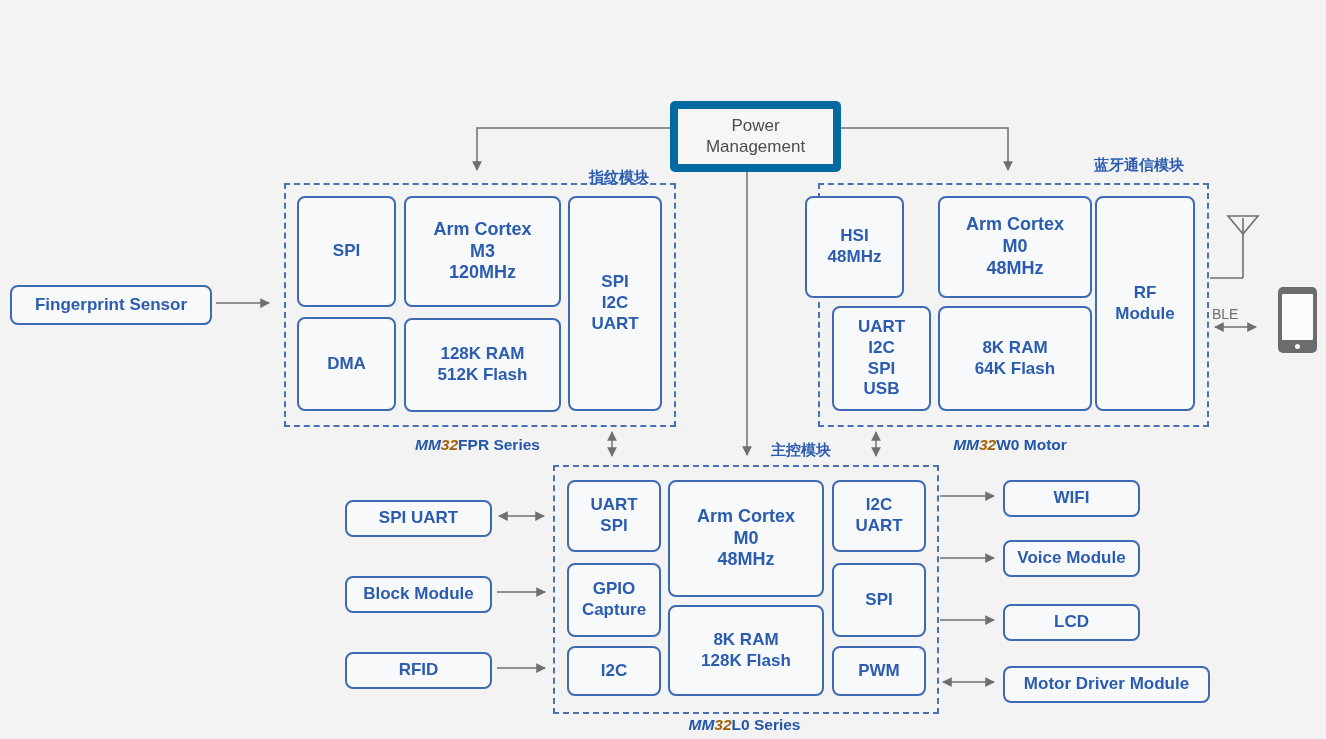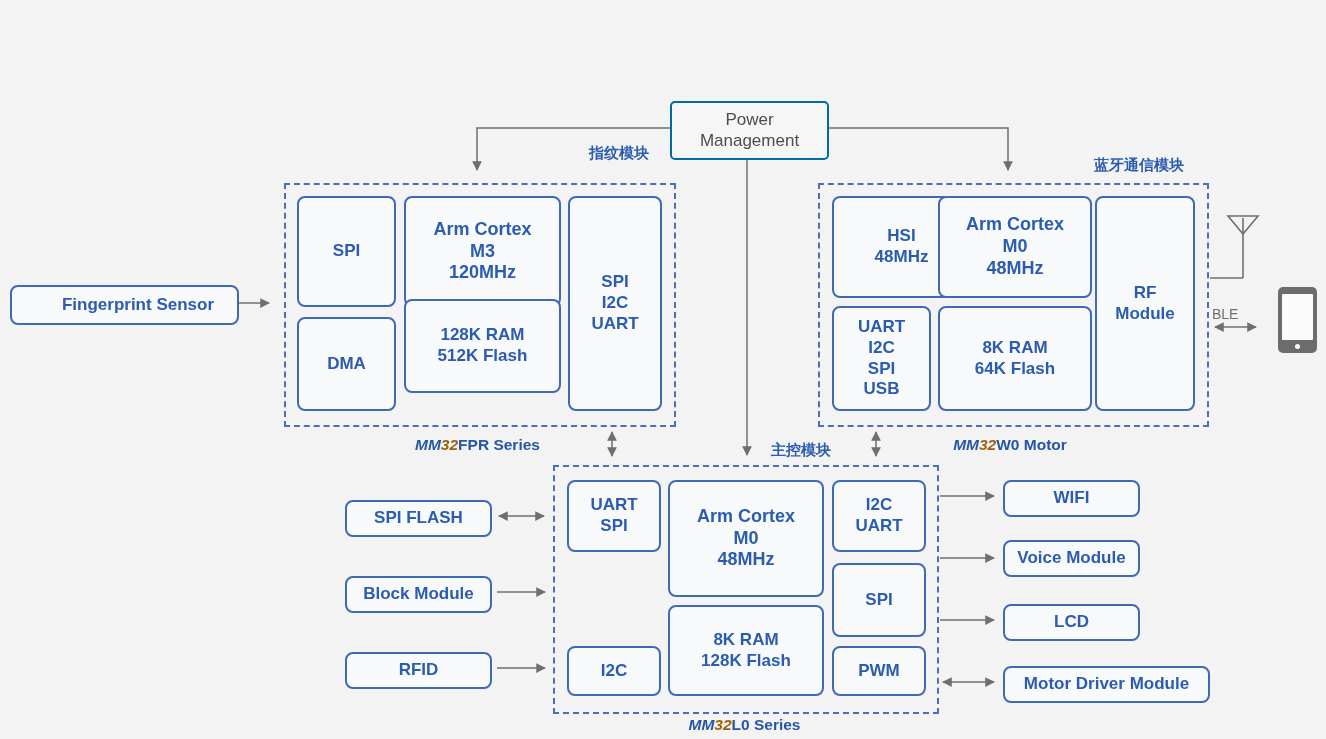--- a/index.html
+++ b/index.html
@@ -5,21 +5,21 @@
   html,body{margin:0;padding:0;background:#e9e9ea;font-family:"Liberation Sans","DejaVu Sans",sans-serif;}
   .stage{position:relative;width:1326px;height:739px;background:#f3f3f4;overflow:hidden;}
   .wires{position:absolute;left:0;top:0;z-index:1;}
   .title{position:absolute;left:601px;top:10px;width:288px;height:54px;z-index:2;
          border:3px solid #2664b8;border-radius:6px;color:#2664b8;font-size:29px;font-weight:600;
          display:flex;align-items:center;justify-content:center;background:#f3f3f4;}
   .box{position:absolute;z-index:2;border:2px solid #3e6ab3;border-radius:8px;background:#f8f9fb;
        color:#2b5cb0;font-weight:700;display:flex;align-items:center;justify-content:center;
        text-align:center;white-space:pre-line;font-size:17px;line-height:1.22;}
   .cpu{font-size:18px;}
-  .pm{border:2px solid #0369a1;border-radius:5px;color:#4d4d4d;font-weight:400;background:#f6f6f6;font-size:17px;}
+  .pm{border:8px solid #0369a1;border-radius:5px;color:#4d4d4d;font-weight:400;background:#f6f6f6;font-size:17px;}
   .dashed{position:absolute;z-index:1;border:2px dashed #4a70b6;background:transparent;}
   .tag{position:absolute;z-index:2;color:#2b5cb0;font-weight:700;font-size:15px;white-space:nowrap;}
   .series{position:absolute;z-index:2;color:#2456a8;font-weight:700;font-size:15.5px;text-align:center;white-space:nowrap;}
   .series .mm{font-style:italic;}
   .series .num{font-style:italic;color:#a16207;}
   .ble{position:absolute;z-index:2;color:#6f6f6f;font-size:14px;text-align:left;}
   .phone{position:absolute;z-index:2;background:#6a6c6e;border-radius:5px;}
   .phone-screen{position:absolute;left:4px;right:4px;top:7px;bottom:13px;background:#fbfbfb;border-radius:1px;}
   .phone-dot{position:absolute;left:50%;bottom:4px;width:5px;height:5px;margin-left:-2.5px;border-radius:50%;background:#fbfbfb;}
 </style>
@@ -56,36 +56,36 @@
       <line x1="1243" y1="234" x2="1243" y2="278"></line>
       <line x1="1210" y1="278" x2="1243" y2="278"></line>
     </g>
   </svg>
 
 
   <div class="box pm" style="left:670px;top:101px;width:155px;height:55px;">Power
 Management</div>
 
   <div class="dashed" style="left:284px;top:183px;width:388px;height:240px;"></div>
-  <div class="tag" style="left:589px;top:144px;">指纹模块</div>
+  <div class="tag" style="left:589px;top:168px;">指纹模块</div>
   <div class="box" style="left:297px;top:196px;width:95px;height:107px;">SPI</div>
   <div class="box cpu" style="left:404px;top:196px;width:153px;height:107px;">Arm Cortex
 M3
 120MHz</div>
   <div class="box" style="left:297px;top:317px;width:95px;height:90px;">DMA</div>
-  <div class="box" style="left:404px;top:299px;width:153px;height:90px;">128K RAM
+  <div class="box" style="left:404px;top:318px;width:153px;height:90px;">128K RAM
 512K Flash</div>
   <div class="box" style="left:568px;top:196px;width:90px;height:211px;">SPI
 I2C
 UART</div>
   <div class="series" style="left:405px;top:436px;width:145px;"><span class="mm">MM</span><span class="num">32</span><span>FPR Series</span></div>
 
   <div class="dashed" style="left:818px;top:183px;width:387px;height:240px;"></div>
   <div class="tag" style="left:1094px;top:156px;">蓝牙通信模块</div>
-  <div class="box" style="left:832px;top:196px;width:95px;height:98px;padding-left:20px;">HSI
+  <div class="box" style="left:805px;top:196px;width:95px;height:98px;">HSI
 48MHz</div>
   <div class="box cpu" style="left:938px;top:196px;width:150px;height:98px;">Arm Cortex
 M0
 48MHz</div>
   <div class="box" style="left:832px;top:306px;width:95px;height:101px;">UART
 I2C
 SPI
 USB</div>
   <div class="box" style="left:938px;top:306px;width:150px;height:101px;">8K RAM
 64K Flash</div>
@@ -95,29 +95,31 @@
 
   <div class="dashed" style="left:553px;top:465px;width:382px;height:245px;"></div>
   <div class="tag" style="left:771px;top:441px;">主控模块</div>
   <div class="box" style="left:567px;top:480px;width:90px;height:68px;">UART
 SPI</div>
   <div class="box cpu" style="left:668px;top:480px;width:152px;height:113px;">Arm Cortex
 M0
 48MHz</div>
   <div class="box" style="left:832px;top:480px;width:90px;height:68px;">I2C
 UART</div>
+  <div class="box" style="left:567px;top:563px;width:90px;height:70px;">GPIO
+Capture</div>
   <div class="box" style="left:832px;top:563px;width:90px;height:70px;">SPI</div>
   <div class="box" style="left:567px;top:646px;width:90px;height:46px;">I2C</div>
   <div class="box" style="left:668px;top:605px;width:152px;height:87px;">8K RAM
 128K Flash</div>
   <div class="box" style="left:832px;top:646px;width:90px;height:46px;">PWM</div>
   <div class="series" style="left:672px;top:716px;width:145px;"><span class="mm">MM</span><span class="num">32</span><span>L0 Series</span></div>
 
-  <div class="box" style="left:10px;top:285px;width:198px;height:36px;border-radius:8px;padding-left:27px;">Fingerprint Sensor</div>
-  <div class="box" style="left:345px;top:500px;width:143px;height:33px;border-radius:8px;">SPI FLASH</div>
+  <div class="box" style="left:10px;top:285px;width:198px;height:36px;border-radius:8px;">Fingerprint Sensor</div>
+  <div class="box" style="left:345px;top:500px;width:143px;height:33px;border-radius:8px;">SPI UART</div>
   <div class="box" style="left:345px;top:576px;width:143px;height:33px;border-radius:8px;">Block Module</div>
   <div class="box" style="left:345px;top:652px;width:143px;height:33px;border-radius:8px;">RFID</div>
   <div class="box" style="left:1003px;top:480px;width:133px;height:33px;border-radius:8px;">WIFI</div>
   <div class="box" style="left:1003px;top:540px;width:133px;height:33px;border-radius:8px;">Voice Module</div>
   <div class="box" style="left:1003px;top:604px;width:133px;height:33px;border-radius:8px;">LCD</div>
   <div class="box" style="left:1003px;top:666px;width:203px;height:33px;border-radius:8px;">Motor Driver Module</div>
 
   <div class="ble" style="left:1212px;top:306px;width:48px;">BLE</div>
   <div class="phone" style="left:1278px;top:287px;width:39px;height:66px;">
     <div class="phone-screen"></div>

